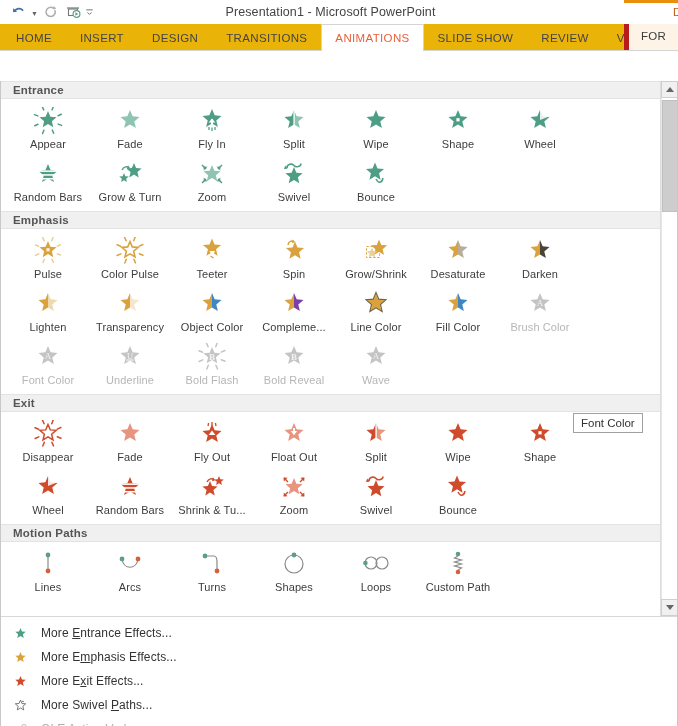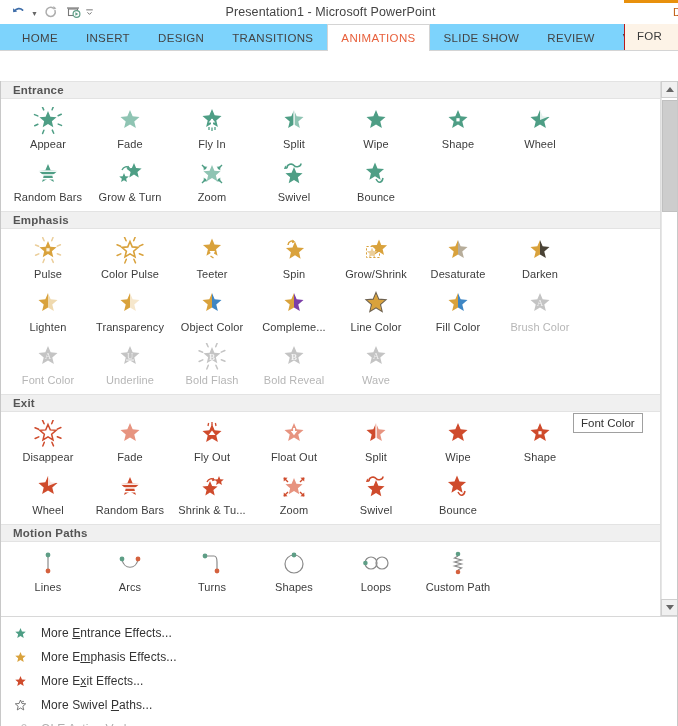--- a/index.html
+++ b/index.html
@@ -53,25 +53,25 @@
     padding-left: 6px; padding-top: 3px;
     letter-spacing: .3px;
     white-space: nowrap;
     margin-left: 43px;
   }
 
   
   .ribbon-tabs {
     position: relative;
     height: 27px;
-    background: #7dd3fc;
+    background: #eab308;
     border-bottom: 1px solid #D4D4D4;
     display: flex;
     align-items: stretch;
-    padding-left: 8px;
+    padding-left: 2px;
   }
   .rtab {
     display: flex; align-items: center;
     padding: 0 13px;
     font-size: 11.5px;
     color: #444444;
     letter-spacing: .35px;
     white-space: nowrap;
     border: 1px solid transparent;
     border-bottom: none;
@@ -87,21 +87,21 @@
     content: ""; position: absolute;
     left: 0; right: 0; bottom: -1px; height: 1px;
     background: #ffffff;
   }
   .tabs-fill { flex: 1; }
   .ctx-group-bg {
     position: absolute;
     top: 0; right: 0; bottom: 0;
     width: 54px;
     background: #FDF3E7;
-    border-left: 1px solid #b91c1c;
+    border-left: 5px solid #b91c1c;
   }
   .ctx-group-bg span {
     display: block;
     font-size: 11.5px; color: #3A3A3A;
     padding: 6px 0 0 12px;
     letter-spacing: .3px;
   }
 
   
   .gallery-panel {

